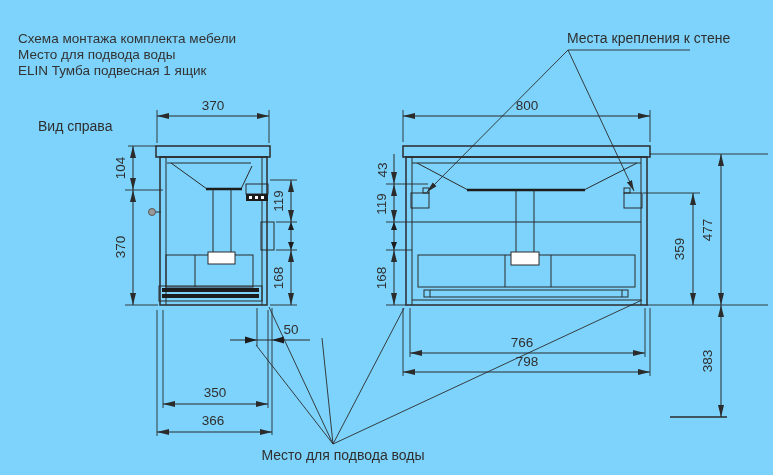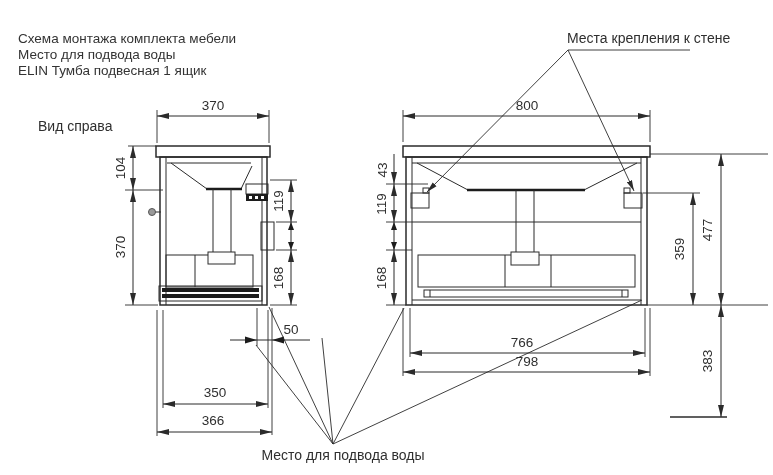--- a/index.html
+++ b/index.html
@@ -1,17 +1,17 @@
 <!DOCTYPE html>
 <html><head>
 <meta charset="utf-8">
 <style>
   html,body{margin:0;padding:0;background:#e8e8e8;}
   #stage{
-    position:relative;width:773px;height:475px;background:#ffffff;
+    position:relative;width:773px;height:475px;background:#7dd3fc;
     font-family:"Liberation Sans", sans-serif;overflow:hidden;
   }
   svg{display:block;}
   .otl{stroke:#2b2b2b;stroke-width:1.5;fill:none;}
   .thin{stroke:#2b2b2b;stroke-width:1;fill:none;}
   .thick{stroke:#1c1c1c;stroke-width:2.6;fill:none;}
   .dim{stroke:#2b2b2b;stroke-width:1;fill:none;}
   .ext{stroke:#2b2b2b;stroke-width:0.9;fill:none;}
   .leader{stroke:#2b2b2b;stroke-width:0.9;fill:none;}
   .dark{fill:#1c1c1c;stroke:none;}

